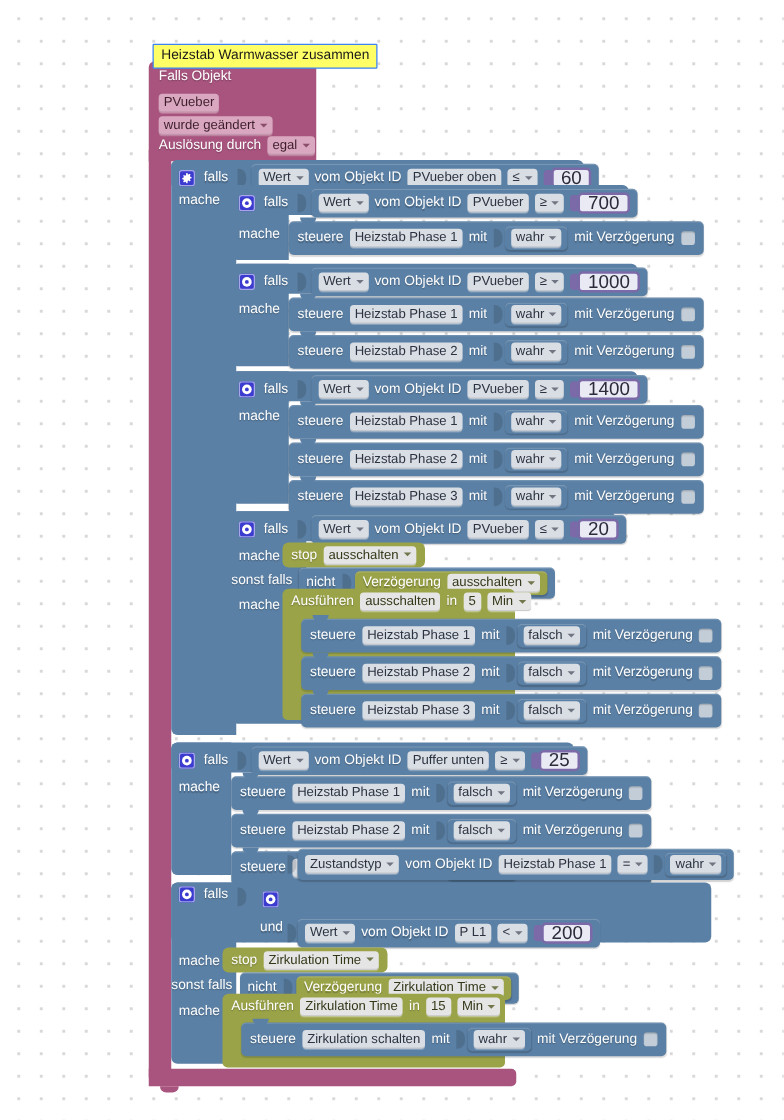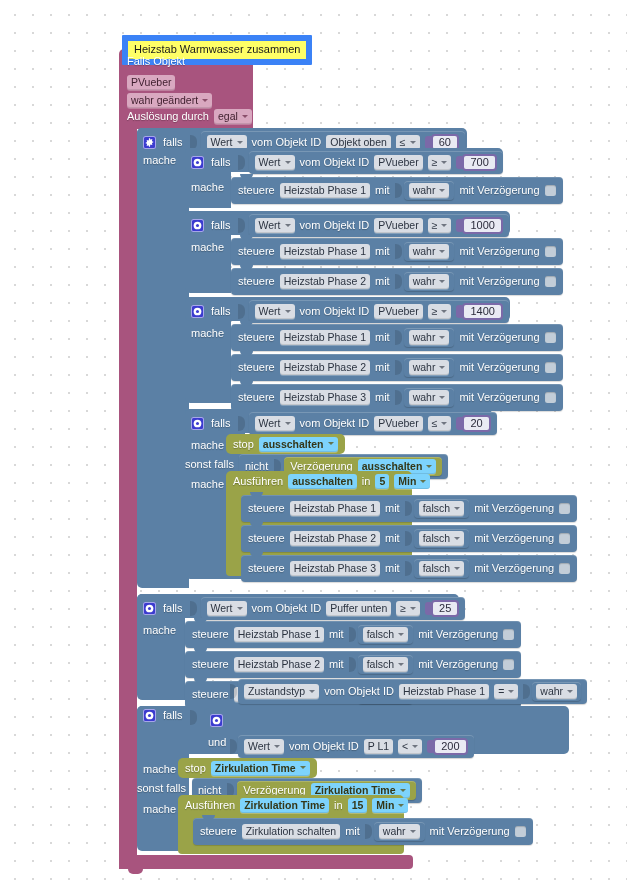--- a/index.html
+++ b/index.html
@@ -29,35 +29,35 @@
 
   
   .fld {
     display:inline-flex; align-items:center; gap:3px;
     background:#d9dde4; color:#2b3340;
     border-radius:3px; padding:1px 4px 2px 4px;
     font-size:10.5px; line-height:12px; white-space:nowrap;
     box-shadow: inset 0 -1px 0 rgba(0,0,0,.10), 0 1px 0 rgba(255,255,255,.25);
   }
   .fld.on-hat { background:#d9a8c0; color:#3d1d2c; }
-  .fld.on-olive { background:#7dd3fc; color:#343718;font-weight:bold; }
+  .fld.on-olive { background:#e5e5e5; color:#343718; }
   .caret { width:0;height:0;border-left:3px solid transparent;border-right:3px solid transparent;
            border-top:3.5px solid #5d6470; margin-left:1px; opacity:.85; }
   .fld.on-hat .caret { border-top-color:#7c3f5c; }
   .fld.on-olive .caret { border-top-color:#5e6330; }
 
   
   .num-wrap { display:inline-flex; align-items:center; }
   .num-notch { width:6px; height:13px; background:#7b69a8; border-radius:3px 0 0 3px; }
   .num {
     background:#7b69a8; padding:2px; border-radius:4px; display:inline-flex;
   }
   .num > span {
     display:inline-block; background:#e9eaf3; color:#2b2b3b;
-    border-radius:2px; padding:0 6px; font-size:11px; line-height:13px;
+    border-radius:2px; padding:0 6px; font-size:15px; line-height:13px;
     min-width:18px; text-align:left;
   }
 
   
   .val {
     display:inline-flex; align-items:center; gap:5px;
     background:#5b80a5; border-radius:4px; padding:3px 6px;
     box-shadow: inset 0 1px 0 rgba(255,255,255,.18), 0 1px 1px rgba(0,0,0,.18);
   }
   .val.olive { background:#9aa348; }
@@ -91,21 +91,21 @@
     content:""; position:absolute; left:9px; top:-3px; width:13px; height:5px;
     background:#5b80a5; border-radius:0 0 6px 6px;
   }
 
   
   .abs { position:absolute; }
 
   
   .hat-name {
     background:#ffff66; color:#1a1a1a; font-size:11px; line-height:13px;
-    padding:2px 6px 3px 6px; border:6px solid #3b82f6; border-radius:1px;
+    padding:2px 6px 3px 6px; border:1px solid #3b82f6; border-radius:1px;
     display:inline-block; white-space:nowrap;
   }
 </style>
 </head>
 <body>
 
 <div class="abs c-hat blk" style="left:119px; top:49px; width:134px; height:80px; border-radius:5px 5px 0 0;"></div>
 
 <div class="abs c-hat" style="left:119px; top:120px; width:18px; height:742px;"></div>
 
@@ -113,21 +113,21 @@
 <div class="abs c-hat" style="left:128px; top:869px; width:15px; height:5px; border-radius:0 0 6px 6px;"></div>
 
 <div class="abs hat-name" style="left:122px; top:35px;">Heizstab Warmwasser zusammen</div>
 
 <div class="abs lbl" style="left:127px; top:55px;">Falls Objekt</div>
 <div class="abs" style="left:127px; top:72px;">
   <span class="fld on-hat">PVueber</span>
 </div>
 <div class="abs" style="left:127px; top:90px;">
   <span class="fld on-hat">
-    <span>wahr geändert</span>
+    <span>wurde geändert</span>
     <i class="caret"></i>
   </span>
 </div>
 <div class="abs" style="left:127px; top:109px; display:flex; align-items:center; gap:5px;">
   <span class="lbl">Auslösung durch</span>
   <span class="fld on-hat">
     <span>egal</span>
     <i class="caret"></i>
   </span>
 </div>
@@ -143,21 +143,21 @@
       </svg>
     </span>
   <span class="lbl">falls</span>
   <span class="socket"></span>
   <span class="val">
     <span class="fld">
       <span>Wert</span>
       <i class="caret"></i>
     </span>
     <span class="lbl">vom Objekt ID</span>
-    <span class="fld">Objekt oben</span>
+    <span class="fld">PVueber oben</span>
     <span class="fld">
       <span>≤</span>
       <i class="caret"></i>
     </span>
     <span class="num-wrap">
       <i class="num-notch"></i>
       <span class="num">
           <span>60</span>
         </span>
     </span>

